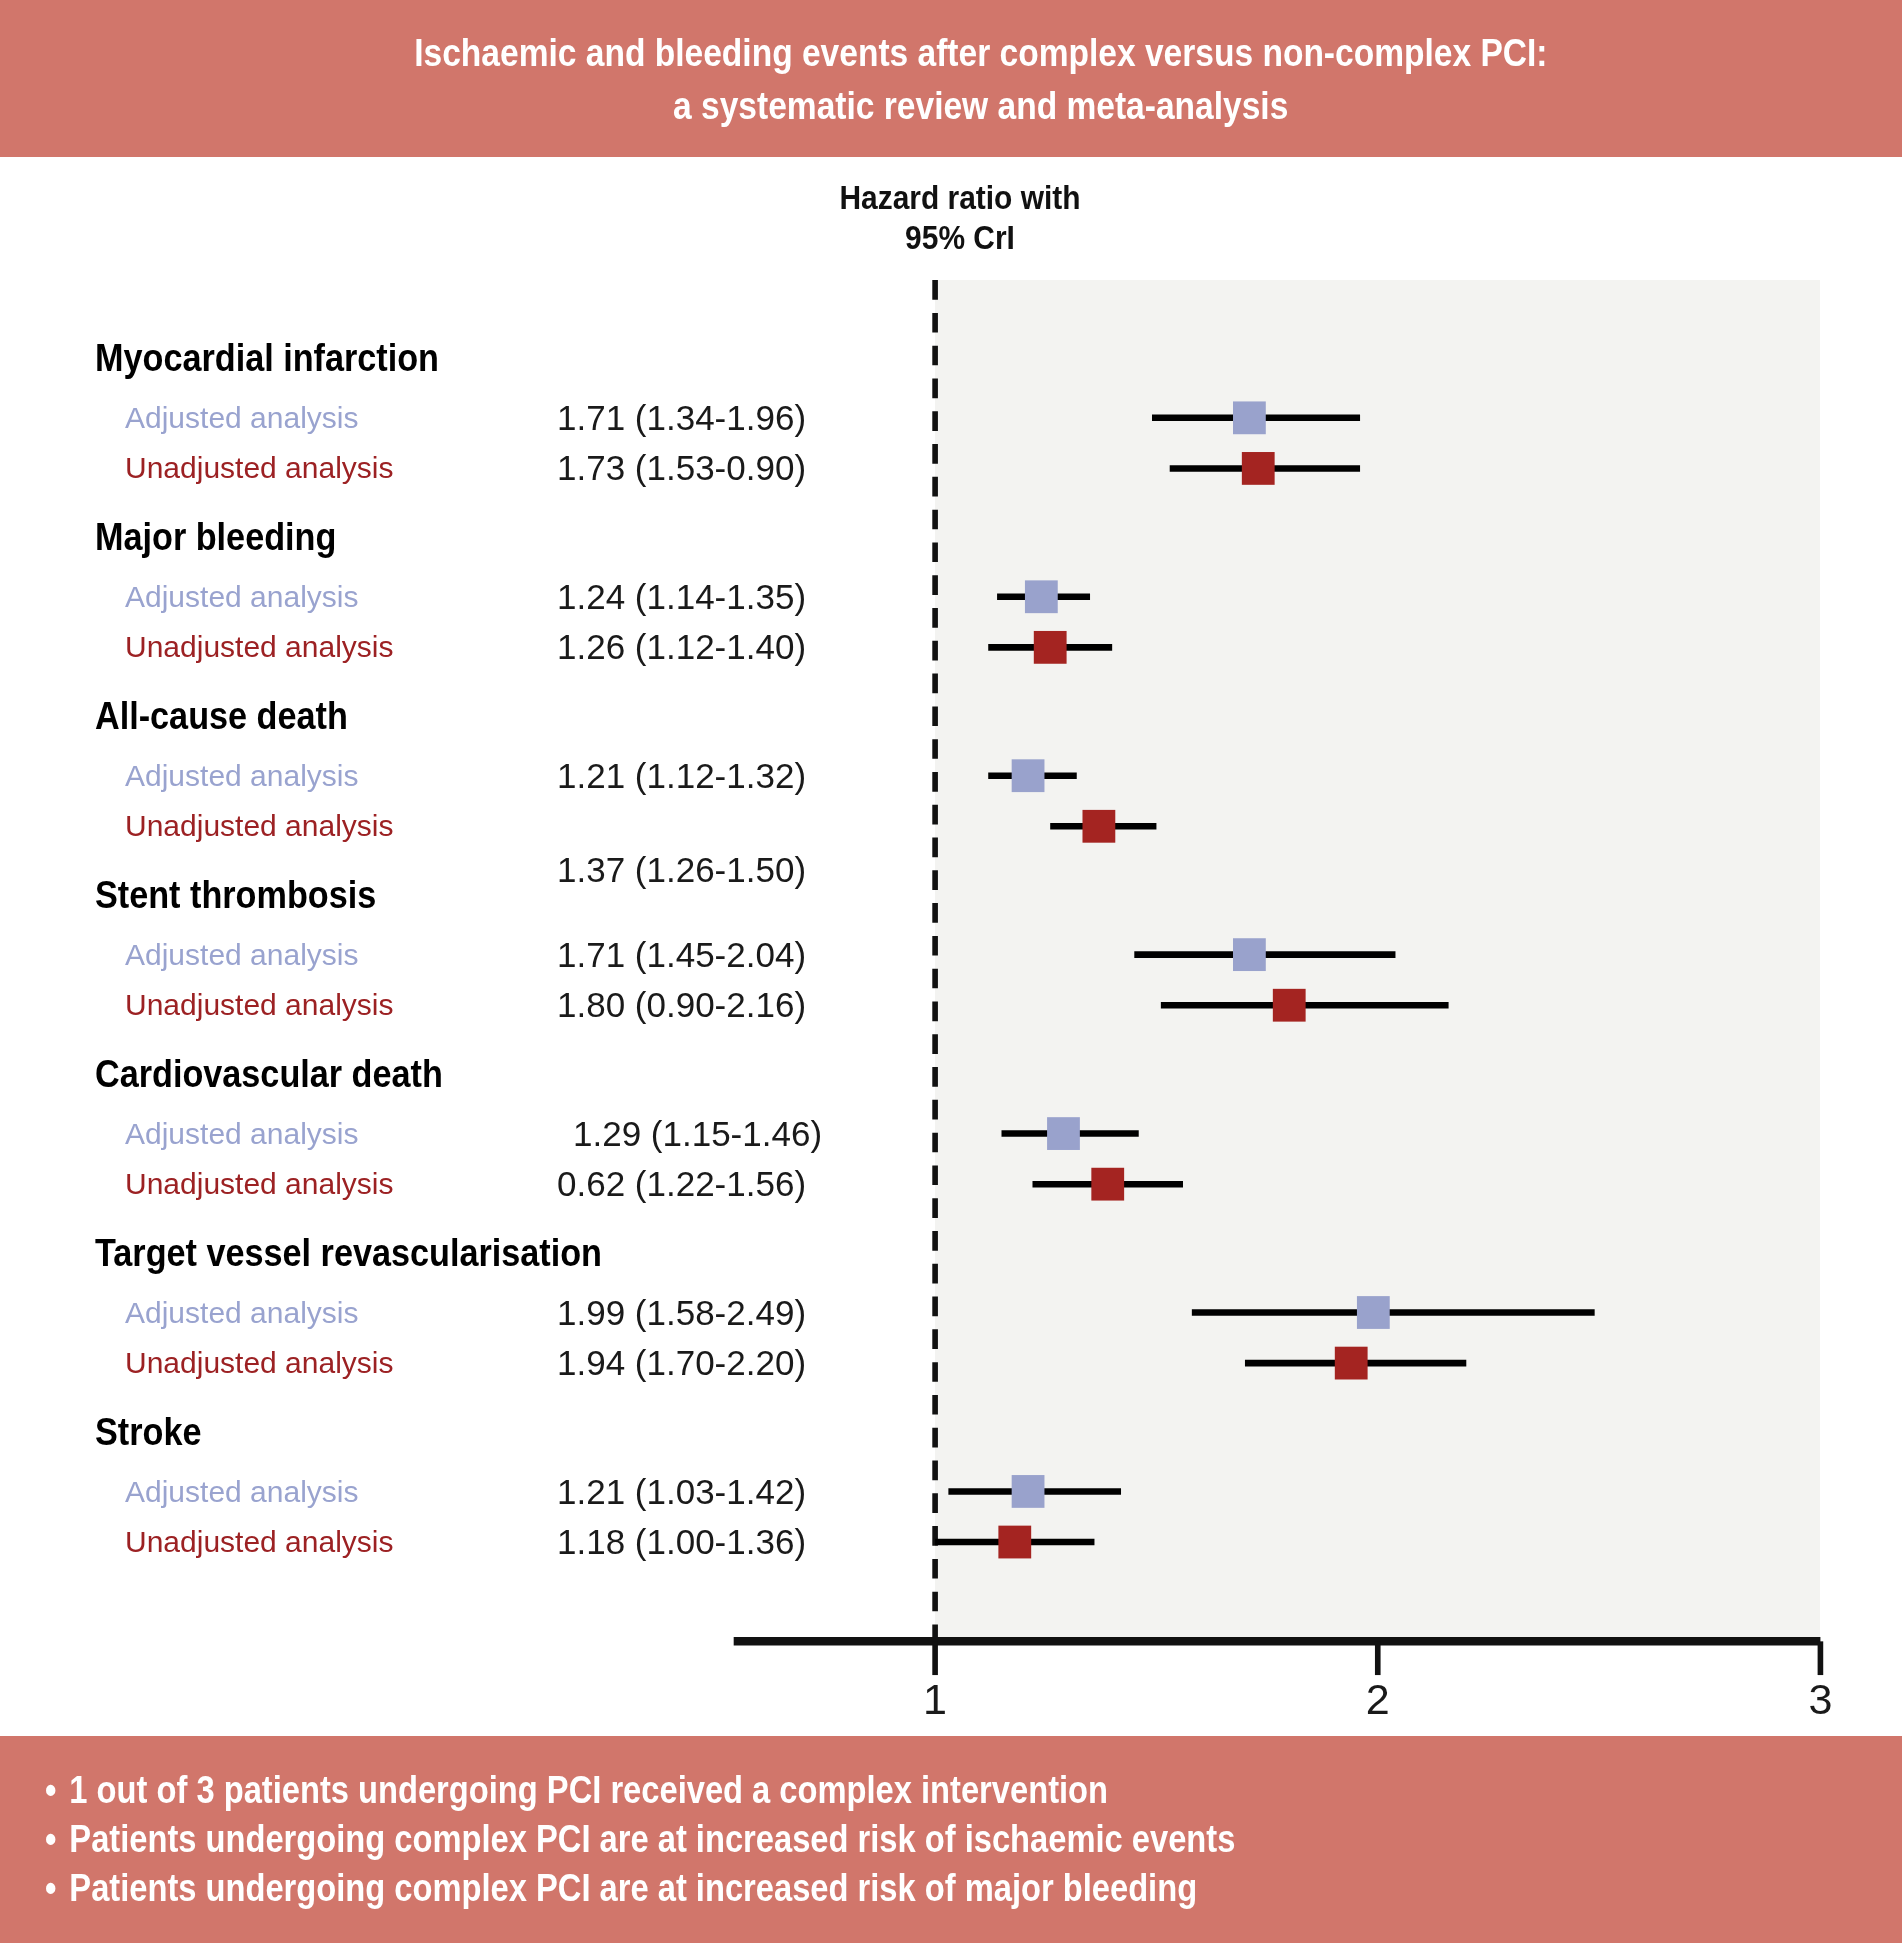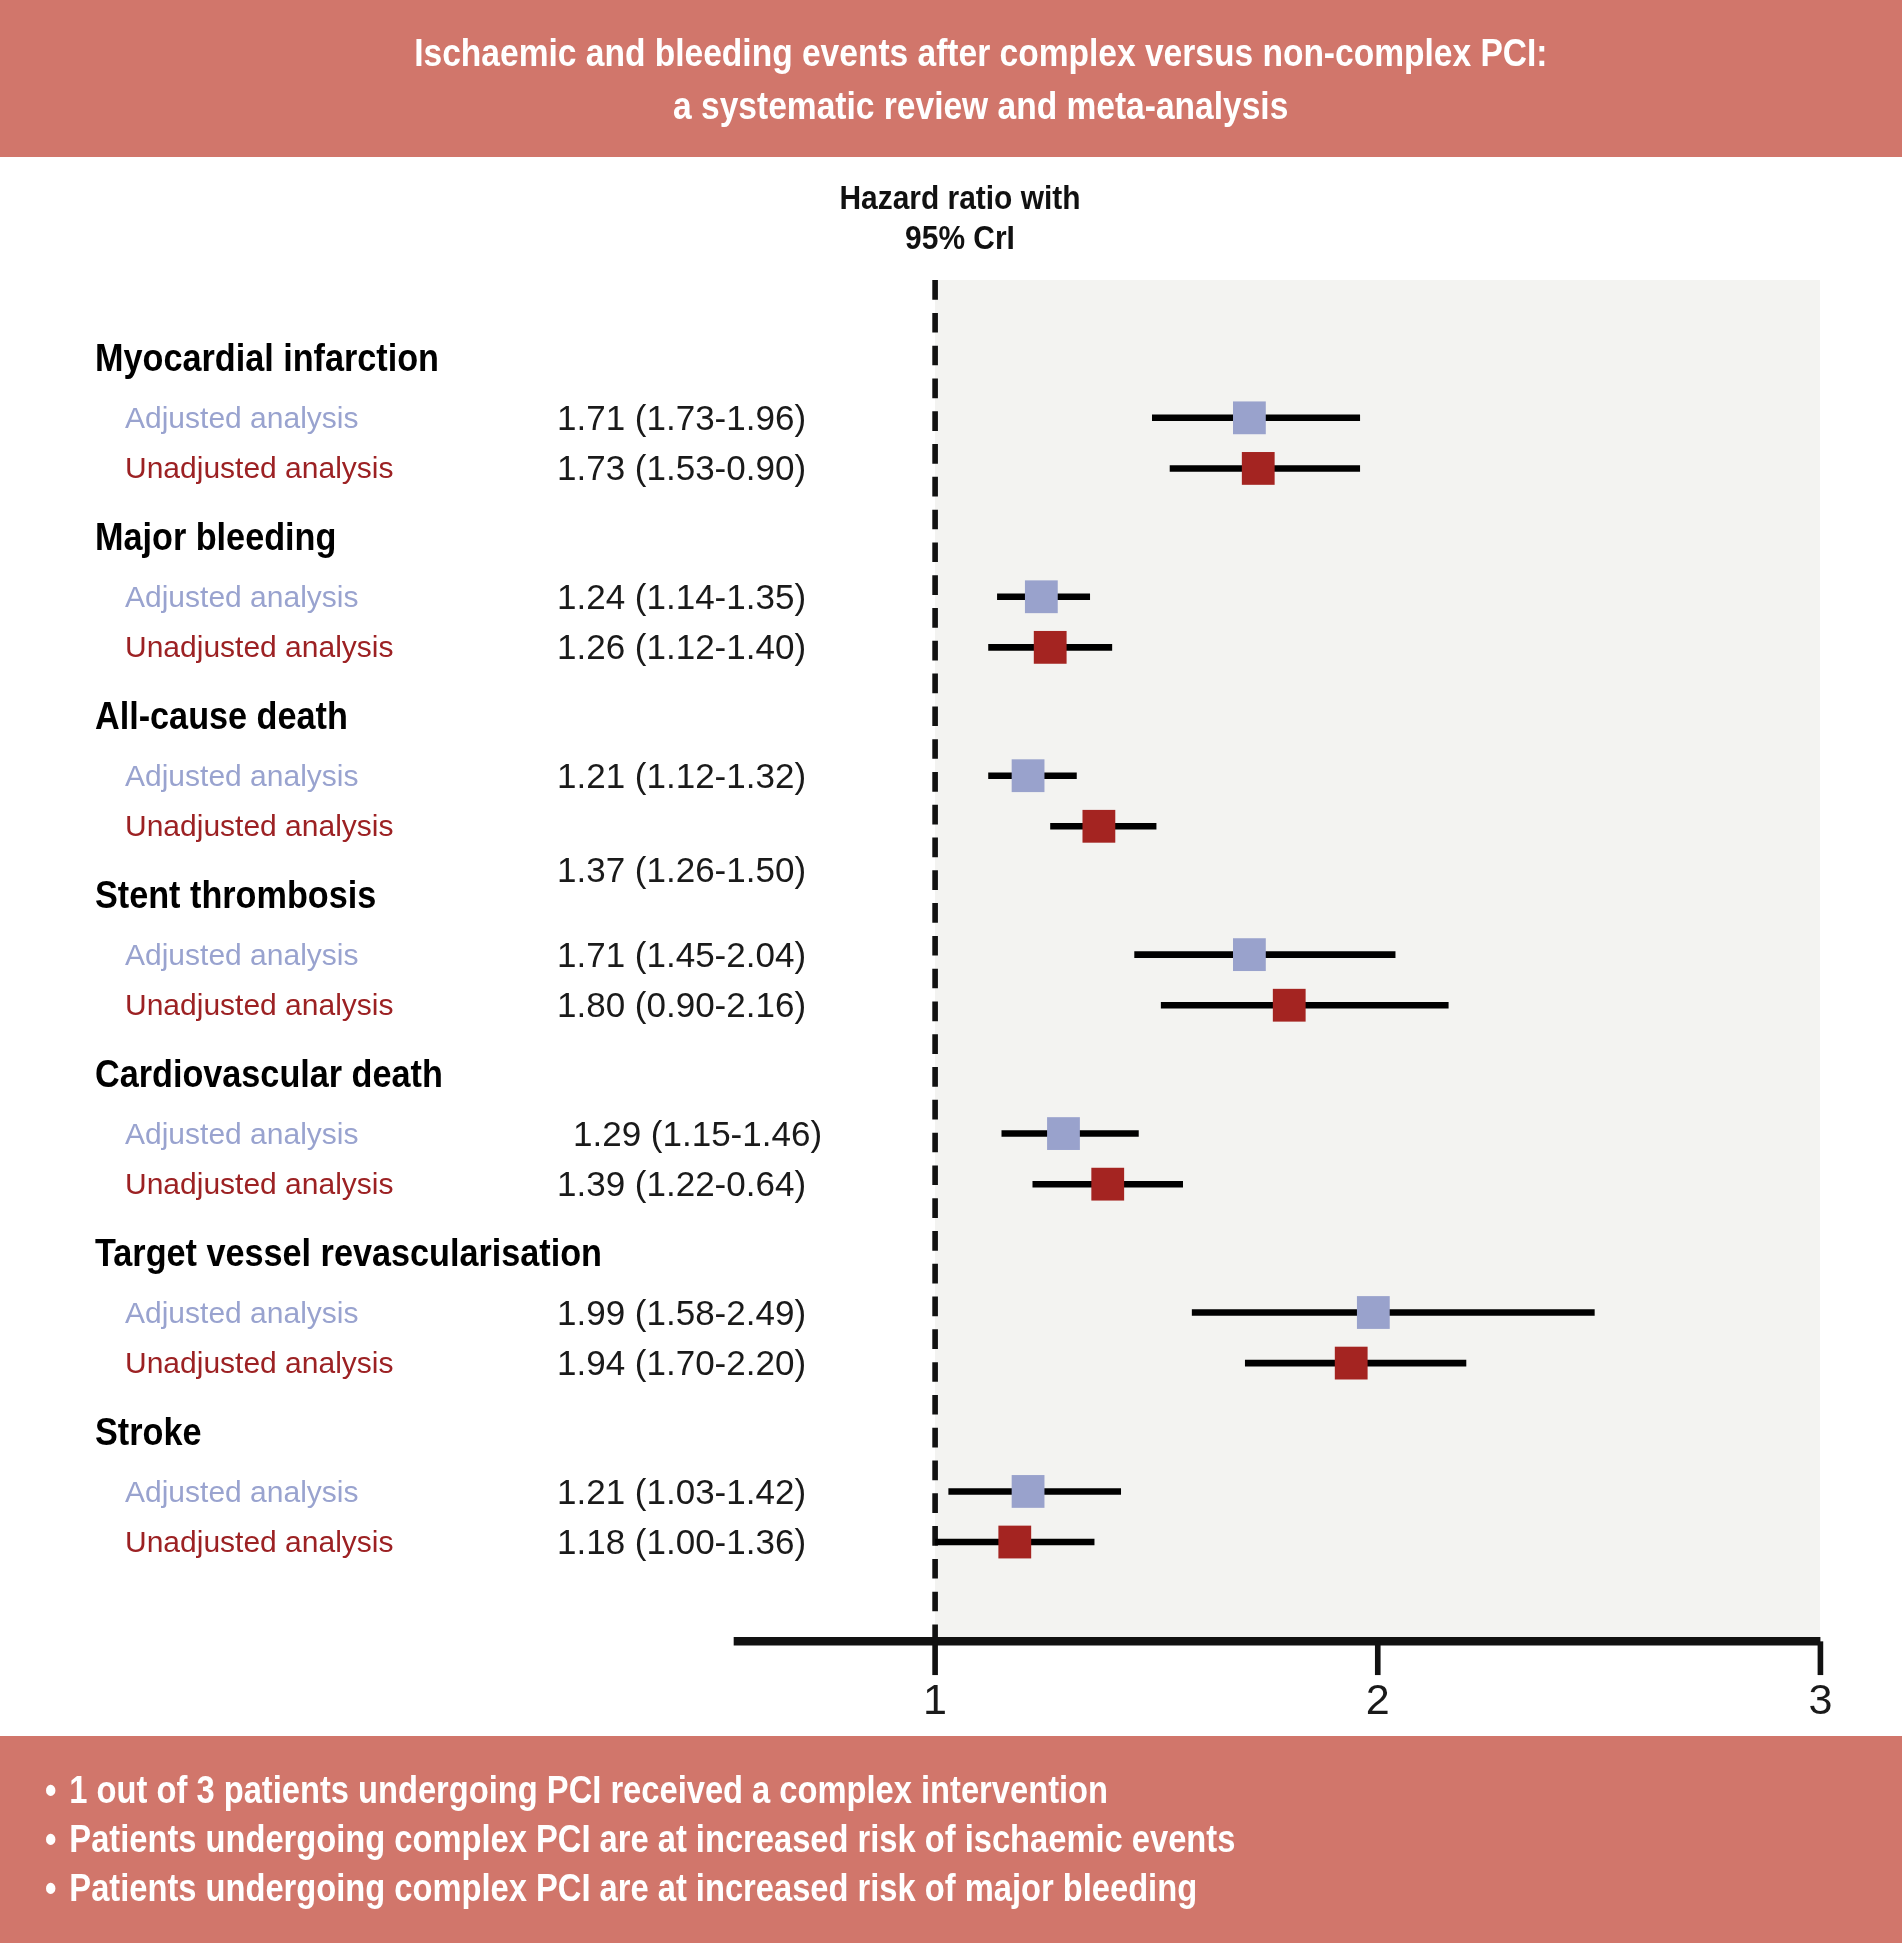--- a/index.html
+++ b/index.html
@@ -111,21 +111,21 @@
       <rect x="1424.65" y="1437.5" width="35" height="35" fill="#a42421"></rect>
       <line x1="1012.1750000000001" y1="1592" x2="1196.45" y2="1592" stroke="#000000" stroke-width="7"></line>
       <rect x="1079.725" y="1574.5" width="35" height="35" fill="#99a2cc"></rect>
       <line x1="998" y1="1646" x2="1168.1000000000001" y2="1646" stroke="#000000" stroke-width="7"></line>
       <rect x="1065.55" y="1628.5" width="35" height="35" fill="#a42421"></rect>
     </svg>
 
   <div id="label-column">
       <div class="sec-header" style="top: 358px;">Myocardial infarction</div>
       <div class="row-label" style="top: 418px; color: rgb(153, 163, 207);">Adjusted analysis</div>
-      <div class="row-value" style="top: 418px; color: rgb(26, 26, 26);">1.71 (1.73-1.96)</div>
+      <div class="row-value" style="top: 418px; color: rgb(26, 26, 26);">1.71 (1.34-1.96)</div>
       <div class="row-label" style="top: 468px; color: rgb(156, 33, 35);">Unadjusted analysis</div>
       <div class="row-value" style="top: 468px; color: rgb(26, 26, 26);">1.73 (1.53-0.90)</div>
       <div class="sec-header" style="top: 537px;">Major bleeding</div>
       <div class="row-label" style="top: 597px; color: rgb(153, 163, 207);">Adjusted analysis</div>
       <div class="row-value" style="top: 597px; color: rgb(26, 26, 26);">1.24 (1.14-1.35)</div>
       <div class="row-label" style="top: 647px; color: rgb(156, 33, 35);">Unadjusted analysis</div>
       <div class="row-value" style="top: 647px; color: rgb(26, 26, 26);">1.26 (1.12-1.40)</div>
       <div class="sec-header" style="top: 716px;">All-cause death</div>
       <div class="row-label" style="top: 776px; color: rgb(153, 163, 207);">Adjusted analysis</div>
       <div class="row-value" style="top: 776px; color: rgb(26, 26, 26);">1.21 (1.12-1.32)</div>
@@ -133,21 +133,21 @@
       <div class="row-value" style="top: 870px; color: rgb(26, 26, 26);">1.37 (1.26-1.50)</div>
       <div class="sec-header" style="top: 895px;">Stent thrombosis</div>
       <div class="row-label" style="top: 955px; color: rgb(153, 163, 207);">Adjusted analysis</div>
       <div class="row-value" style="top: 955px; color: rgb(26, 26, 26);">1.71 (1.45-2.04)</div>
       <div class="row-label" style="top: 1005px; color: rgb(156, 33, 35);">Unadjusted analysis</div>
       <div class="row-value" style="top: 1005px; color: rgb(26, 26, 26);">1.80 (0.90-2.16)</div>
       <div class="sec-header" style="top: 1074px;">Cardiovascular death</div>
       <div class="row-label" style="top: 1134px; color: rgb(153, 163, 207);">Adjusted analysis</div>
       <div class="row-value" style="top: 1134px; color: rgb(26, 26, 26); margin-left: 16px;">1.29 (1.15-1.46)</div>
       <div class="row-label" style="top: 1184px; color: rgb(156, 33, 35);">Unadjusted analysis</div>
-      <div class="row-value" style="top: 1184px; color: rgb(26, 26, 26);">1.39 (1.22-0.64)</div>
+      <div class="row-value" style="top: 1184px; color: rgb(26, 26, 26);">0.62 (1.22-1.56)</div>
       <div class="sec-header" style="top: 1253px;">Target vessel revascularisation</div>
       <div class="row-label" style="top: 1313px; color: rgb(153, 163, 207);">Adjusted analysis</div>
       <div class="row-value" style="top: 1313px; color: rgb(26, 26, 26);">1.99 (1.58-2.49)</div>
       <div class="row-label" style="top: 1363px; color: rgb(156, 33, 35);">Unadjusted analysis</div>
       <div class="row-value" style="top: 1363px; color: rgb(26, 26, 26);">1.94 (1.70-2.20)</div>
       <div class="sec-header" style="top: 1432px;">Stroke</div>
       <div class="row-label" style="top: 1492px; color: rgb(153, 163, 207);">Adjusted analysis</div>
       <div class="row-value" style="top: 1492px; color: rgb(26, 26, 26);">1.21 (1.03-1.42)</div>
       <div class="row-label" style="top: 1542px; color: rgb(156, 33, 35);">Unadjusted analysis</div>
       <div class="row-value" style="top: 1542px; color: rgb(26, 26, 26);">1.18 (1.00-1.36)</div>

